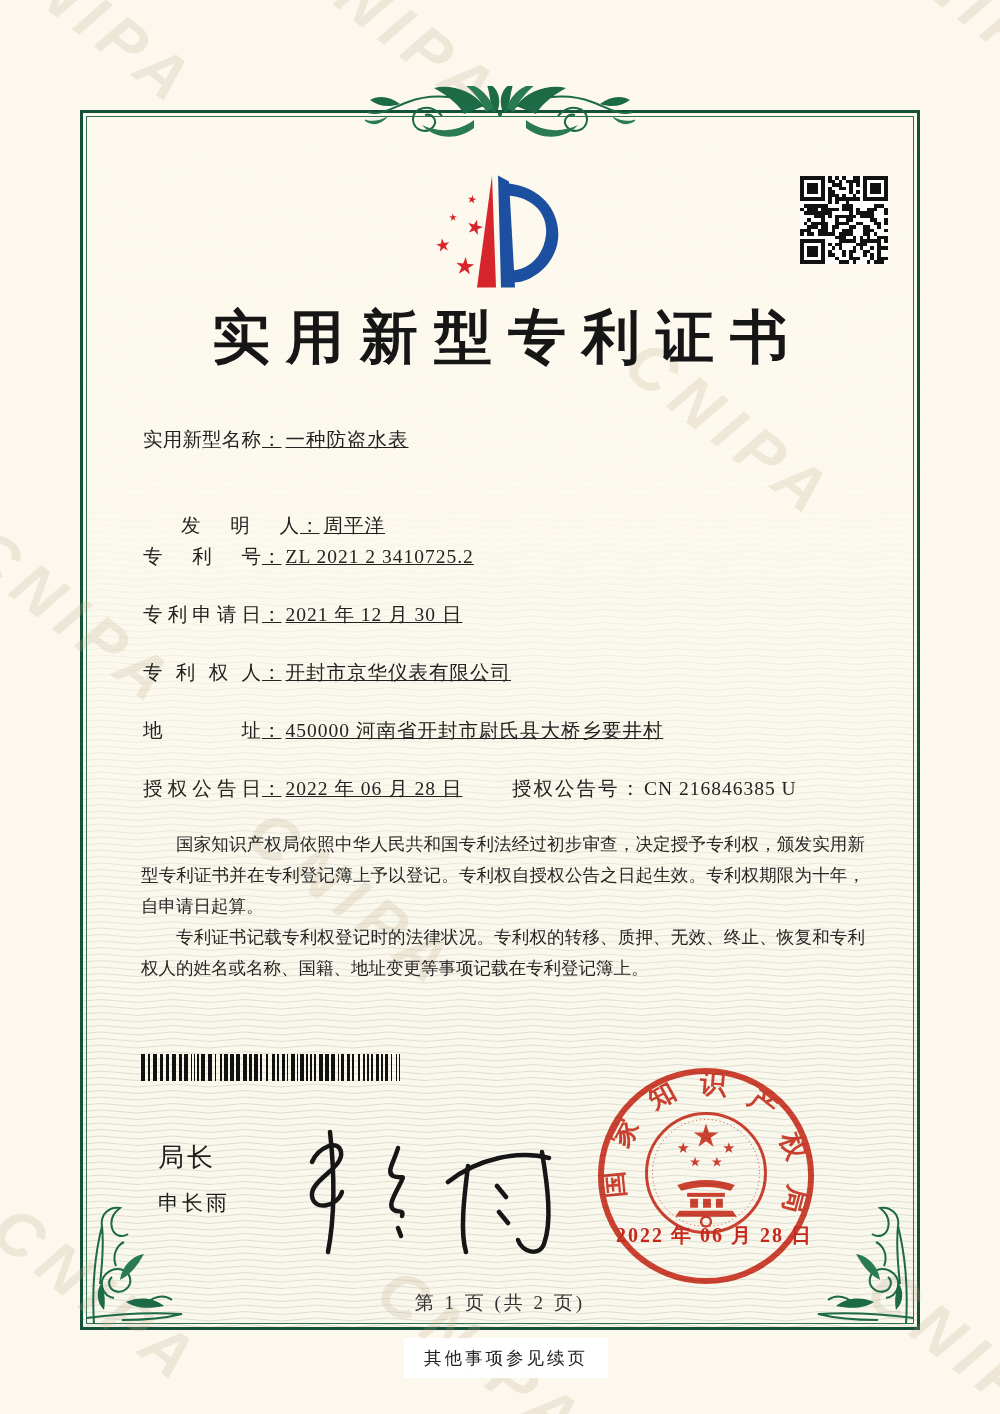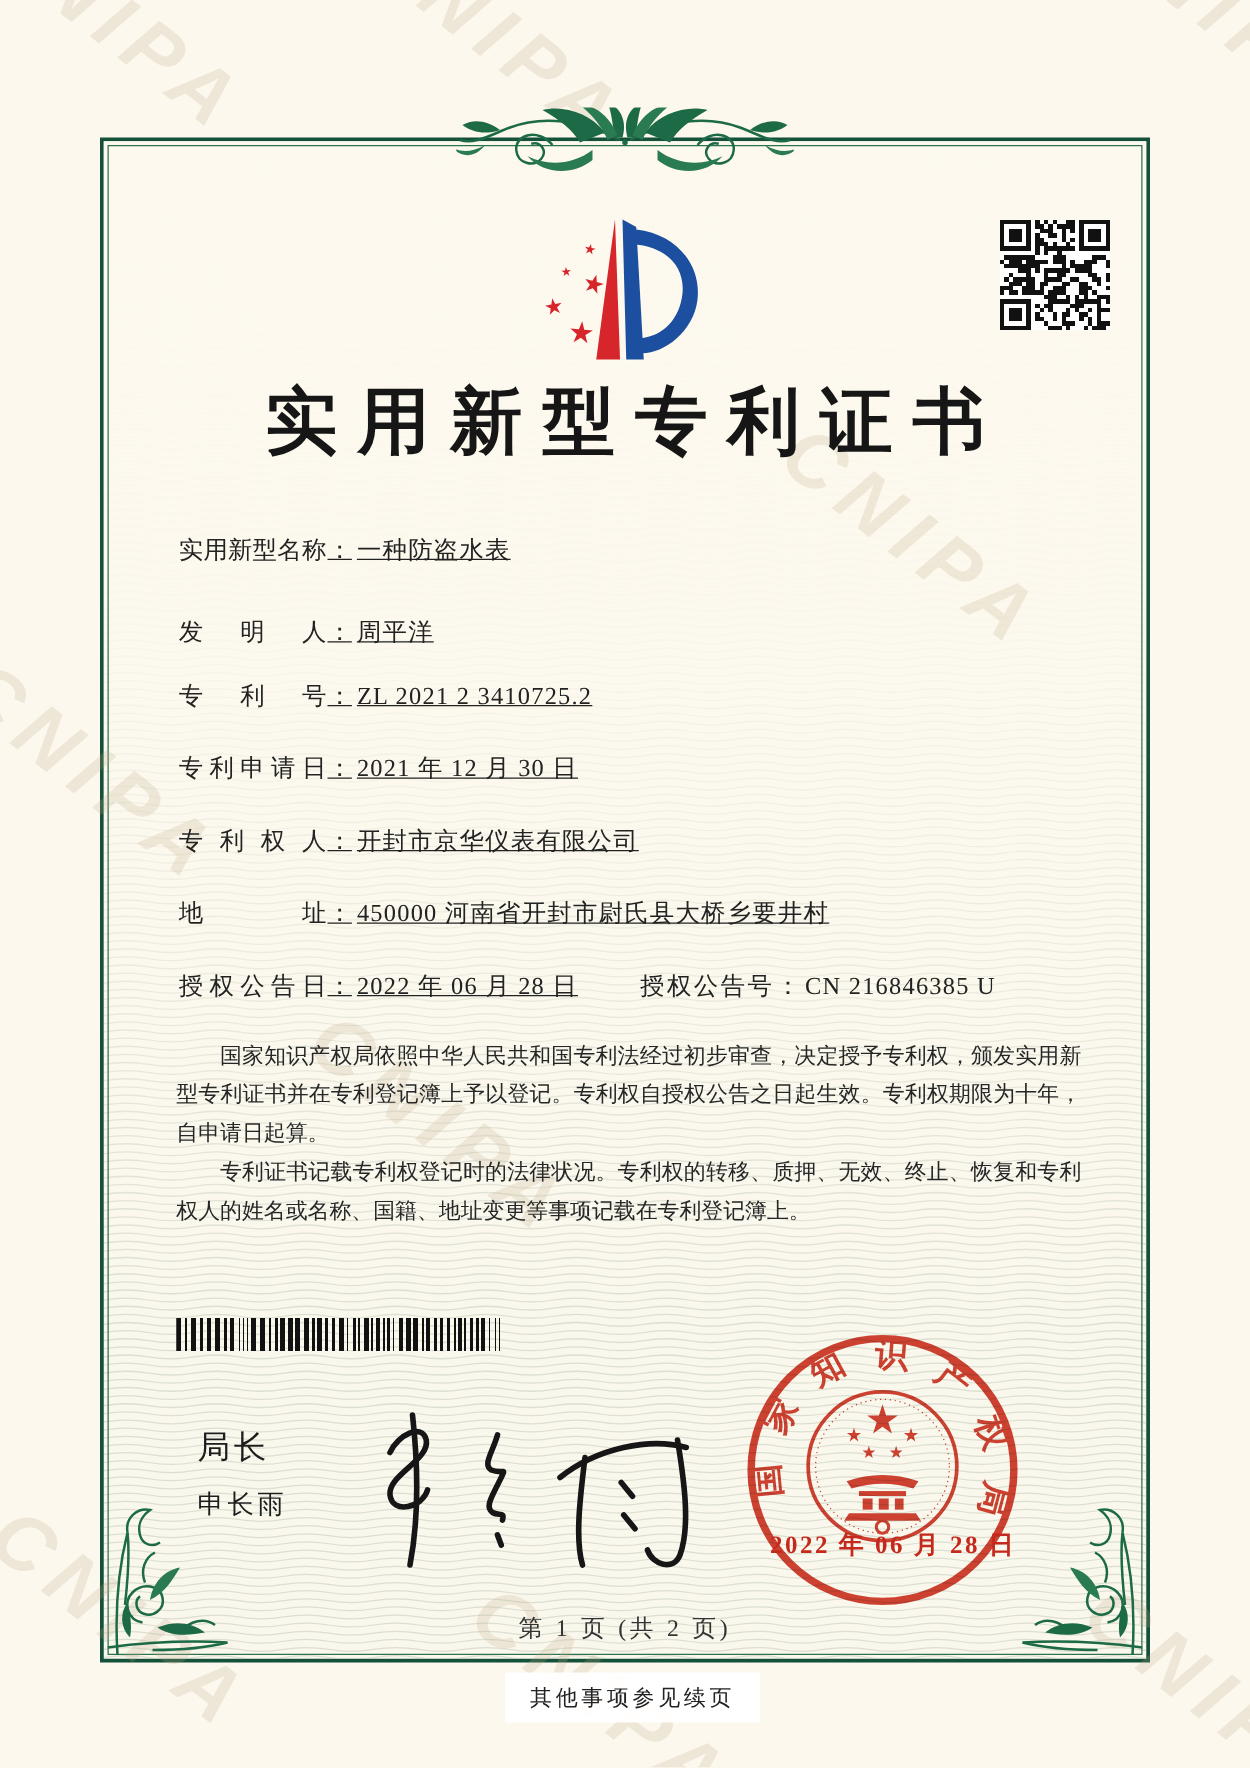--- a/index.html
+++ b/index.html
@@ -349,21 +349,21 @@
       <rect x="49.28" y="21.12" width="3.52" height="3.52" fill="#111"></rect>
       <rect x="21.12" y="49.28" width="3.52" height="3.52" fill="#111"></rect>
       <rect x="56.32" y="21.12" width="3.52" height="3.52" fill="#111"></rect>
       <rect x="21.12" y="56.32" width="3.52" height="3.52" fill="#111"></rect>
     </svg>
 
   <div class="ct" id="title">实用新型专利证书</div>
 
   <div id="fields">
       <div class="ct frow" style="top: 426px; position: absolute;"><span class="flabel">实用新型名称</span><span class="fcolon">：</span><span class="fval">一种防盗水表</span></div>
-      <div class="ct frow" style="top: 492px; position: absolute;"><span class="flabel">发明人</span><span class="fcolon">：</span><span class="fval">周平洋</span></div>
+      <div class="ct frow" style="top: 512px; position: absolute; margin-left: 38px;"><span class="flabel">发明人</span><span class="fcolon">：</span><span class="fval">周平洋</span></div>
       <div class="ct frow" style="top: 543px; position: absolute;"><span class="flabel">专利号</span><span class="fcolon">：</span><span class="fval">ZL 2021 2 3410725.2</span></div>
       <div class="ct frow" style="top: 601px; position: absolute;"><span class="flabel">专利申请日</span><span class="fcolon">：</span><span class="fval">2021 年 12 月 30 日</span></div>
       <div class="ct frow" style="top: 659px; position: absolute;"><span class="flabel">专利权人</span><span class="fcolon">：</span><span class="fval">开封市京华仪表有限公司</span></div>
       <div class="ct frow" style="top: 717px; position: absolute;"><span class="flabel">地址</span><span class="fcolon">：</span><span class="fval">450000 河南省开封市尉氏县大桥乡要井村</span></div>
       <div class="ct frow" style="top: 775px; position: absolute;"><span class="flabel">授权公告日</span><span class="fcolon">：</span><span class="fval">2022 年 06 月 28 日</span><span class="pair2"><span class="flabel2">授权公告号</span><span class="fcolon">：</span><span class="fval">CN 216846385 U</span></span></div>
     </div>
 
   <div class="ct" id="paras">
     <p>国家知识产权局依照中华人民共和国专利法经过初步审查，决定授予专利权，颁发实用新型专利证书并在专利登记簿上予以登记。专利权自授权公告之日起生效。专利权期限为十年，自申请日起算。</p>
     <p>专利证书记载专利权登记时的法律状况。专利权的转移、质押、无效、终止、恢复和专利权人的姓名或名称、国籍、地址变更等事项记载在专利登记簿上。</p>

